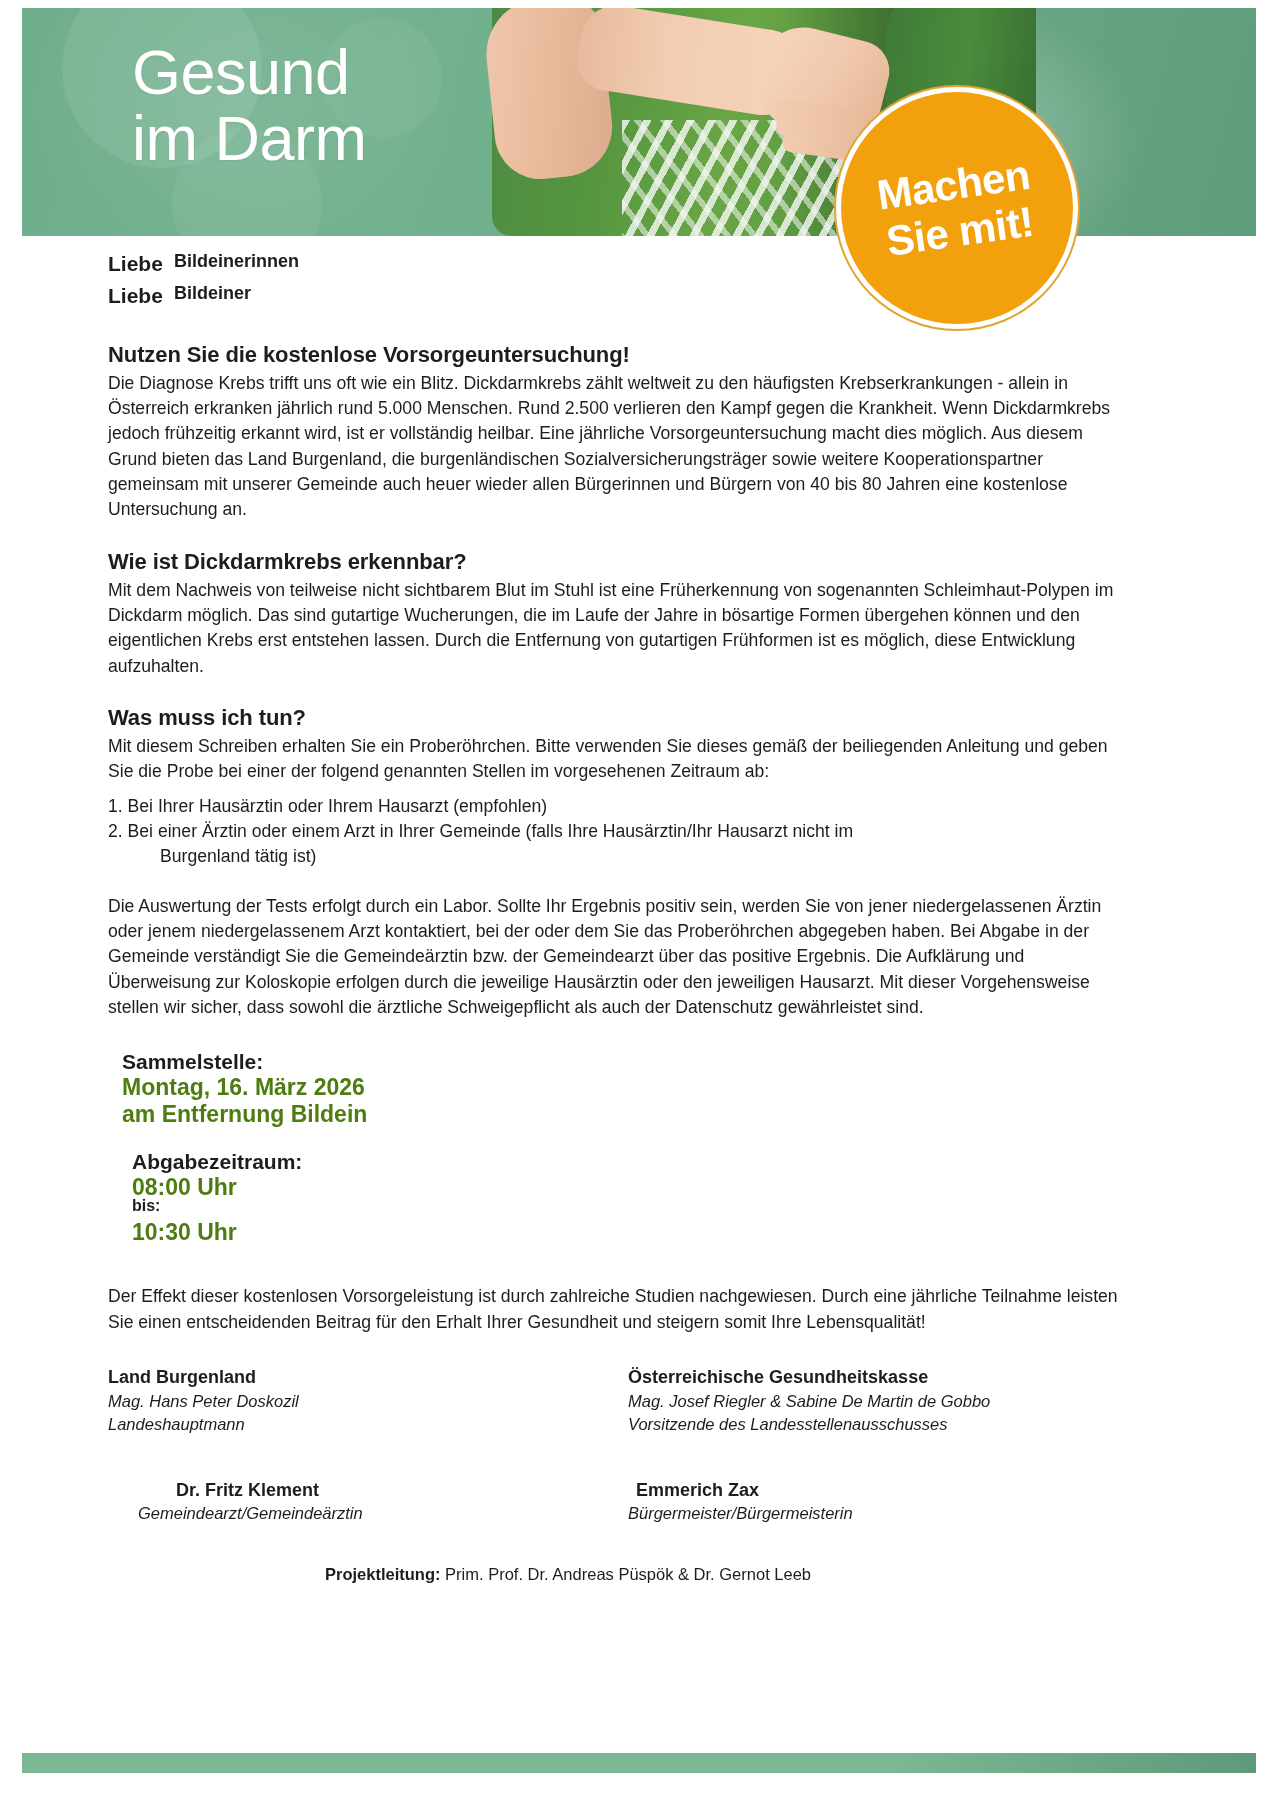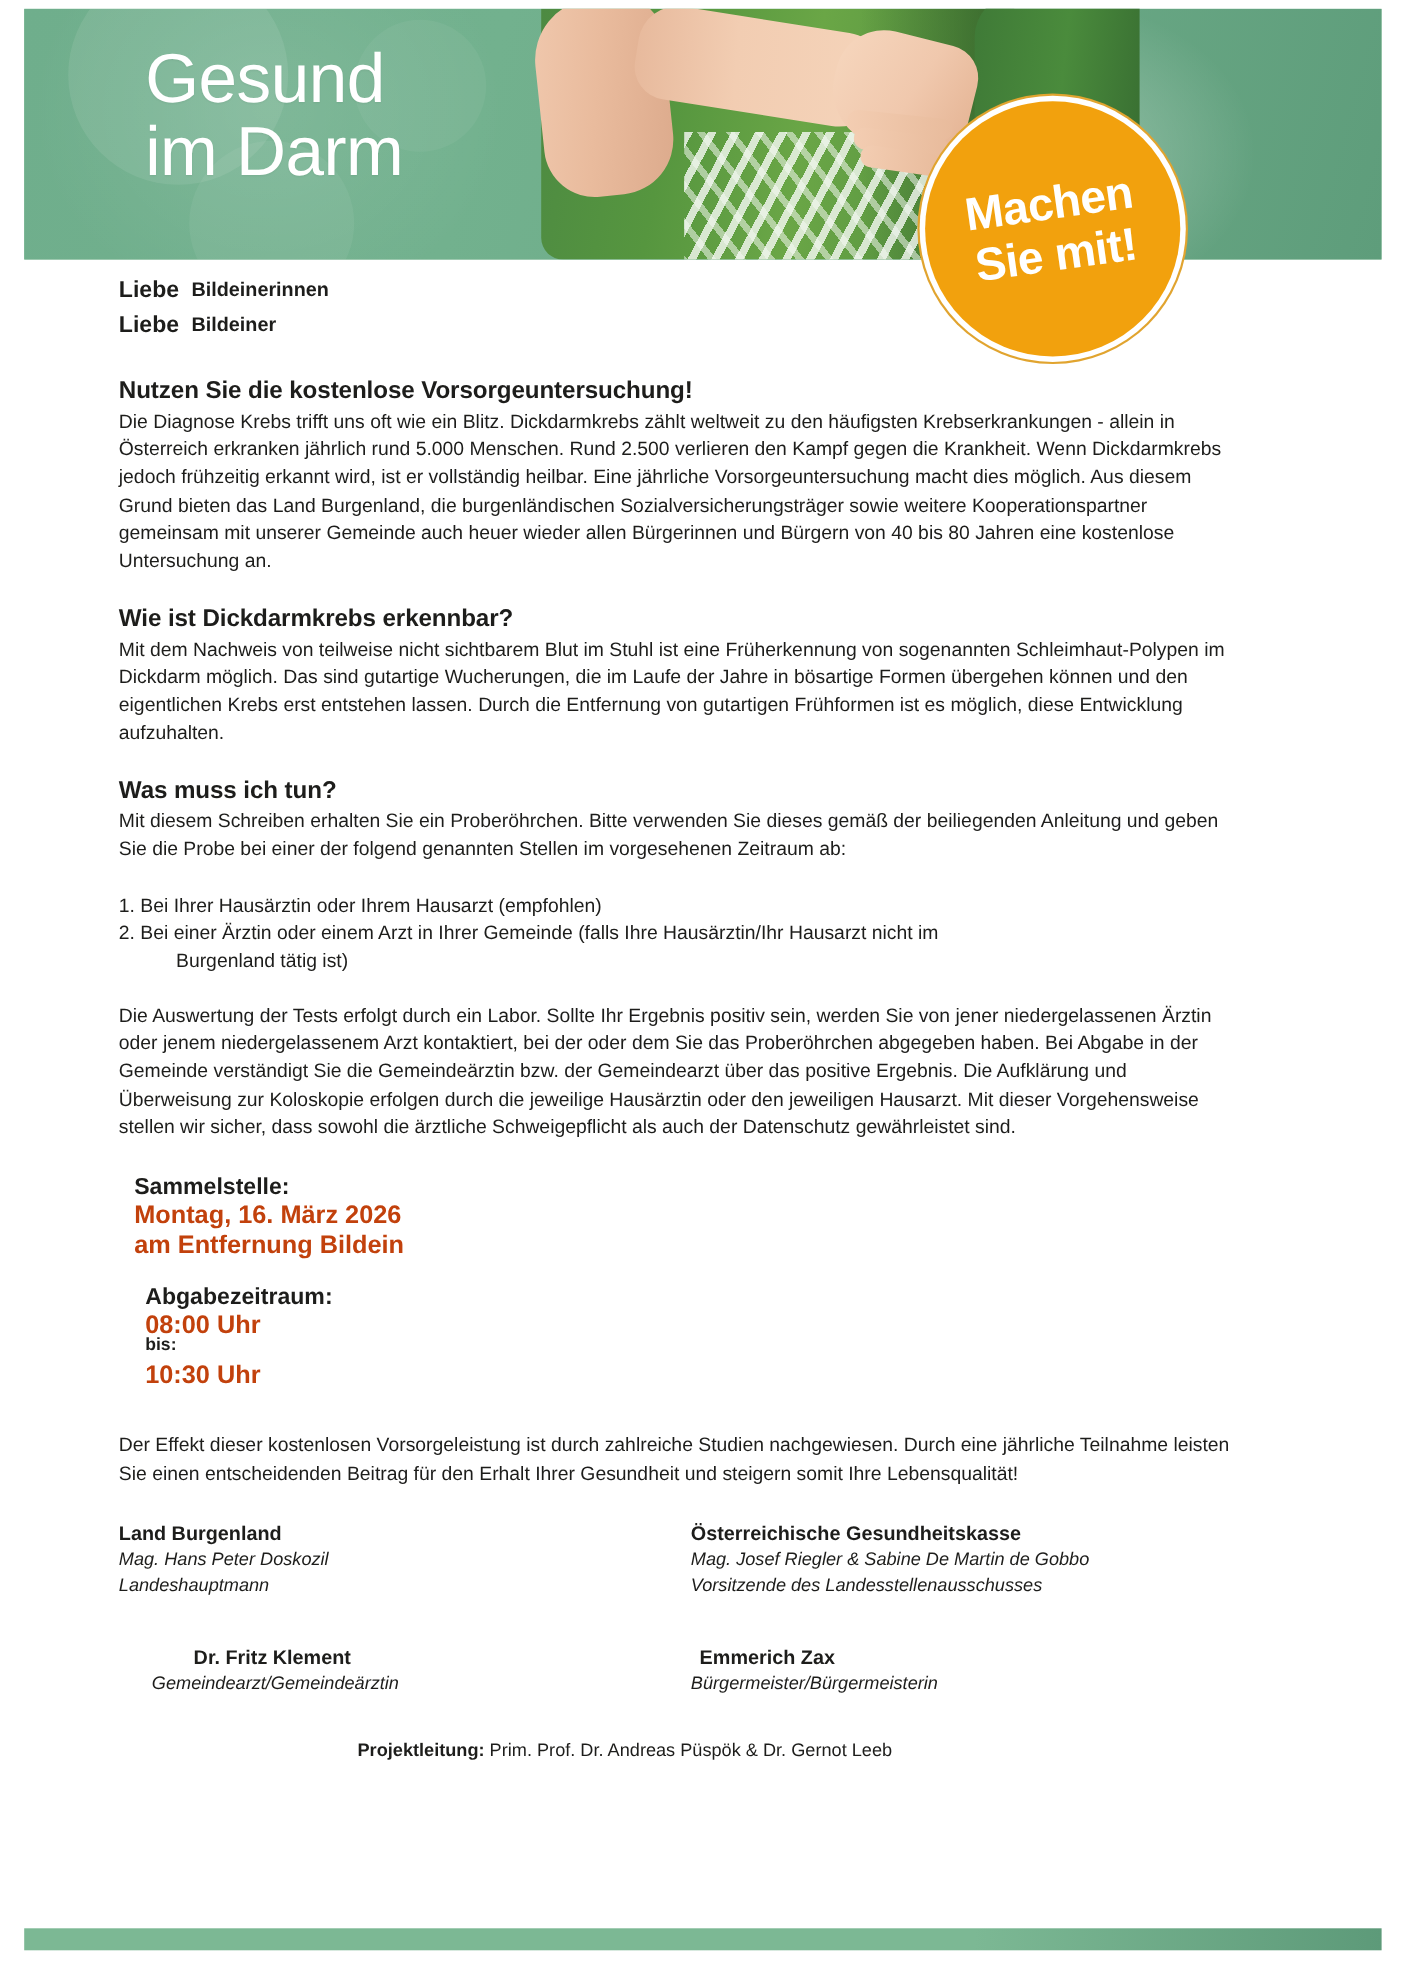--- a/index.html
+++ b/index.html
@@ -167,21 +167,21 @@
     left: 108px;
     top: 248px;
     width: 1010px;
   }
 
   .salutation {
     margin-bottom: 30px;
   }
   .sal-row {
     display: flex;
-    align-items: center;
+    align-items: flex-start;
     line-height: 1.52;
   }
   .sal-label {
     font-size: 21px;
     font-weight: 600;
     width: 66px;
     flex: 0 0 66px;
   }
   .sal-value {
     font-size: 18px;
@@ -194,21 +194,21 @@
     margin: 0 0 3px 0;
     letter-spacing: -0.1px;
   }
   p.body {
     font-size: 17.6px;
     line-height: 1.44;
     margin: 0;
     text-align: left;
   }
   .block { margin-bottom: 26px; }
-  .block-tight { margin-bottom: 26px; }
+  .block-tight { margin-bottom: 9px; }
 
   ol.steps {
     margin: 0;
     padding: 0;
     list-style: none;
     font-size: 17.6px;
     line-height: 1.44;
   }
   ol.steps li {
     padding-left: 26px;
@@ -230,21 +230,21 @@
   }
   .collect-label {
     font-size: 21px;
     font-weight: 700;
     color: #1d1d1b;
     margin-right: 18px;
   }
   .collect-green {
     font-size: 23px;
     font-weight: 700;
-    color: #c2410c;
+    color: #4d7c0f;
   }
   .collect-green.second { margin-left: 14px; }
   .collect-mid {
     font-size: 16px;
     font-weight: 700;
     color: #1d1d1b;
     margin: 0 12px 0 24px;
     position: relative;
     top: -4px;
   }

